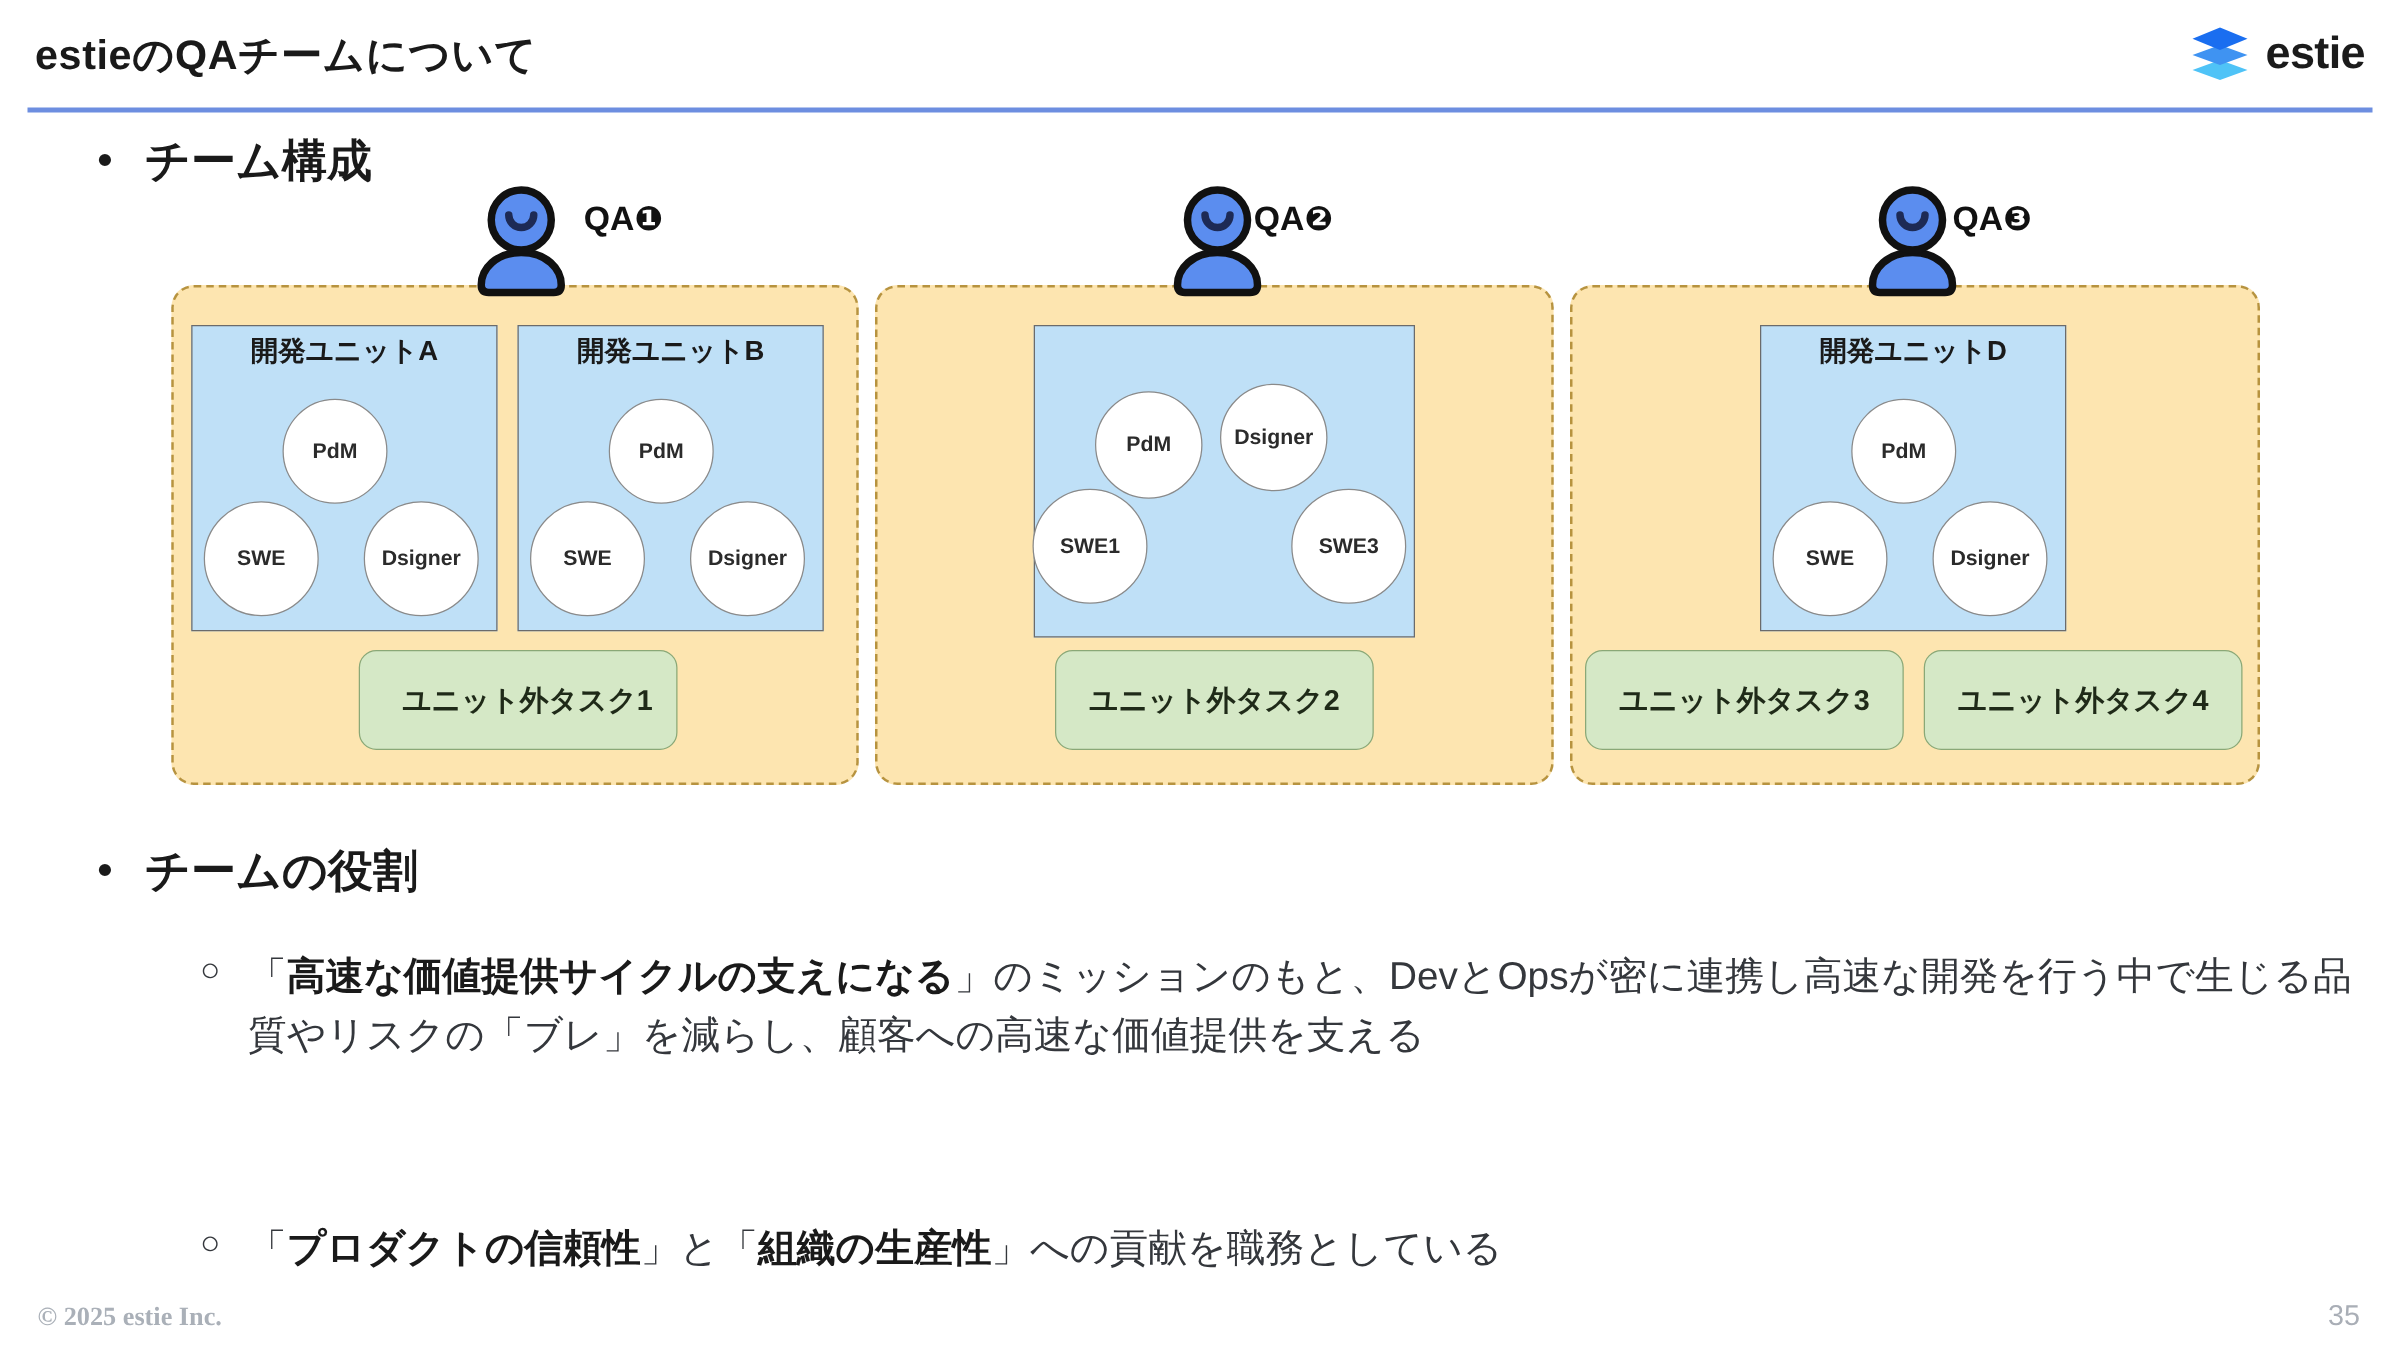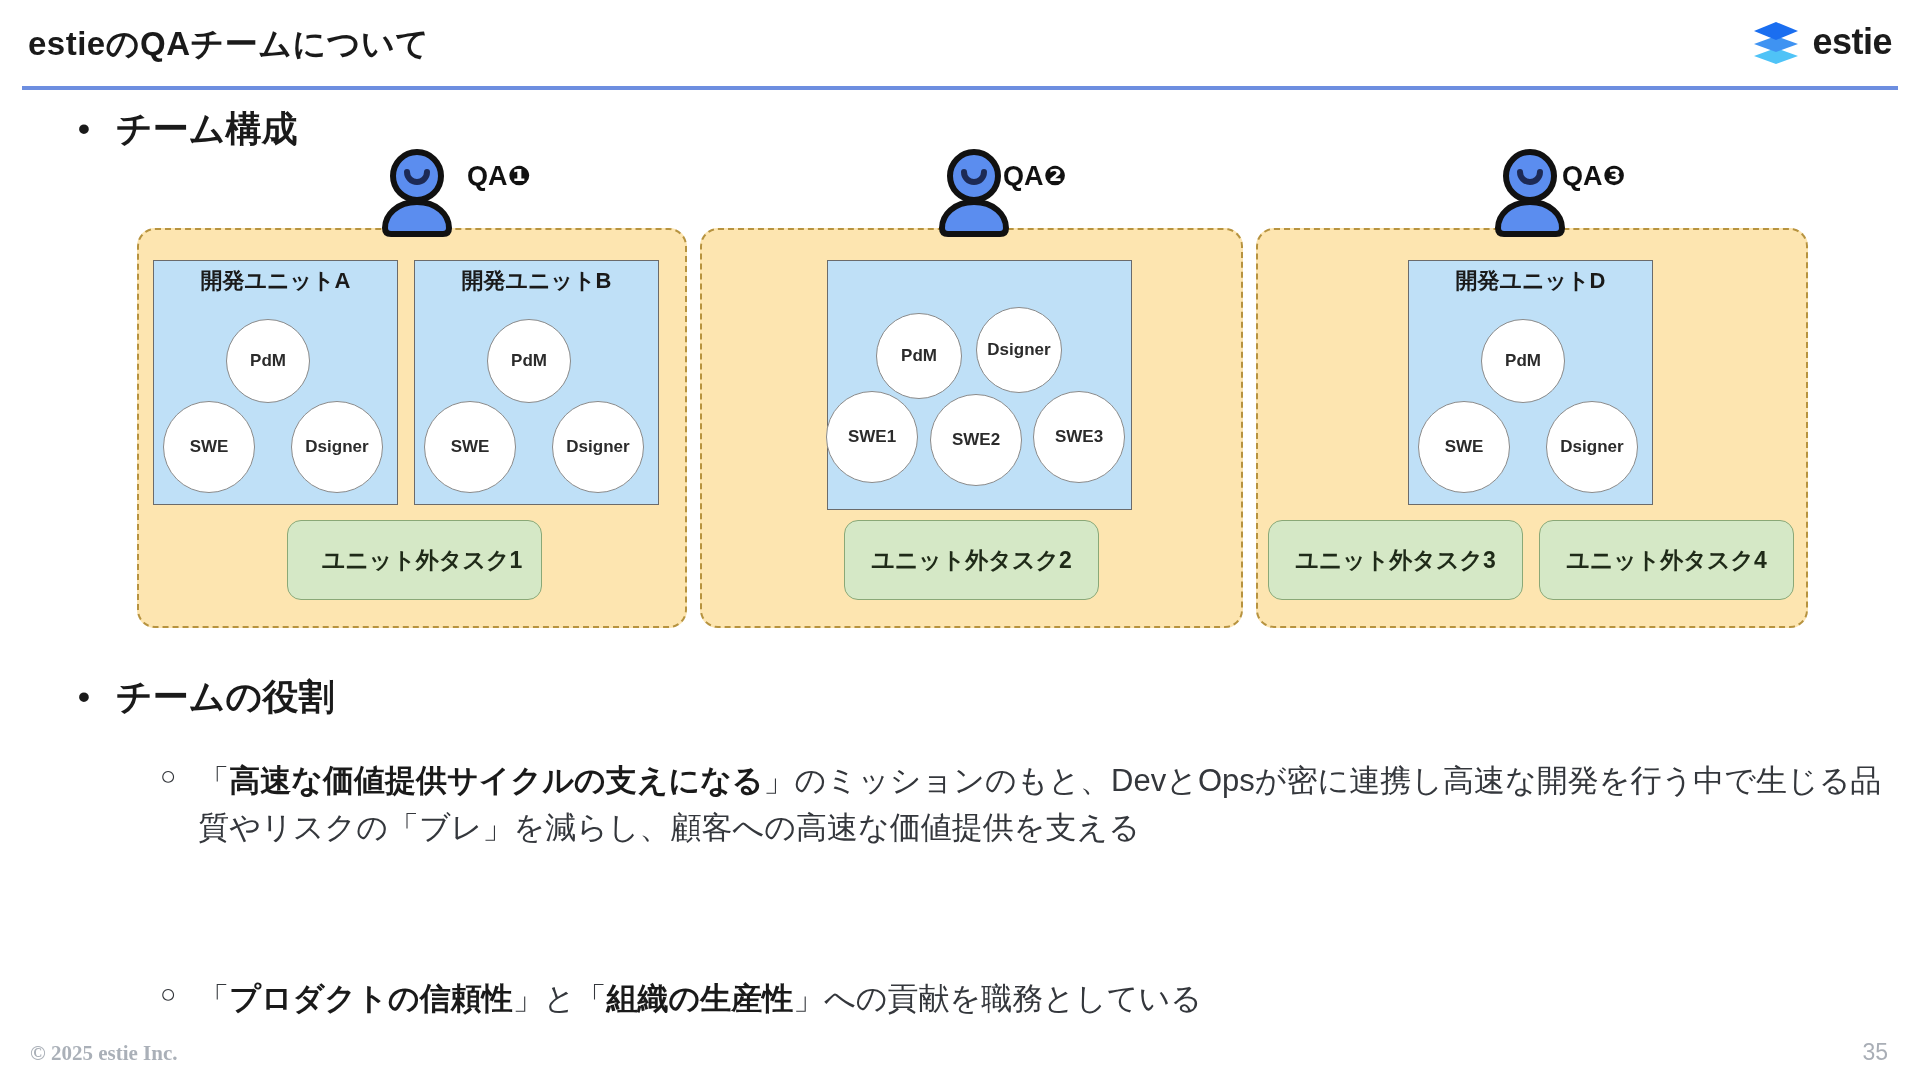--- a/index.html
+++ b/index.html
@@ -144,21 +144,20 @@
 
     <div class="task-box" style="left:148px;top:290px;width:255px;height:80px;padding-left:15px;">ユニット外タスク1</div>
   </div>
 
   <div class="qa-group" style="left:700px;top:78px;width:543px;height:400px;">
 
     <div class="unit-box" style="left:125px;top:30px;width:305px;height:250px;">
       <div class="role-circle" style="left:48px;top:52px;width:84px;height:84px;">PdM</div>
       <div class="role-circle" style="left:148px;top:46px;width:84px;height:84px;">Dsigner</div>
       <div class="role-circle" style="left:-2px;top:130px;width:90px;height:90px;">SWE1</div>
-      <div class="role-circle" style="left:102px;top:133px;width:90px;height:90px;">SWE2</div>
       <div class="role-circle" style="left:205px;top:130px;width:90px;height:90px;">SWE3</div>
     </div>
 
     <div class="task-box" style="left:142px;top:290px;width:255px;height:80px;">ユニット外タスク2</div>
   </div>
 
   <div class="qa-group" style="left:1256px;top:78px;width:552px;height:400px;">
 
     <div class="unit-box" style="left:150px;top:30px;width:245px;height:245px;">
       <div class="unit-title">開発ユニットD</div>

